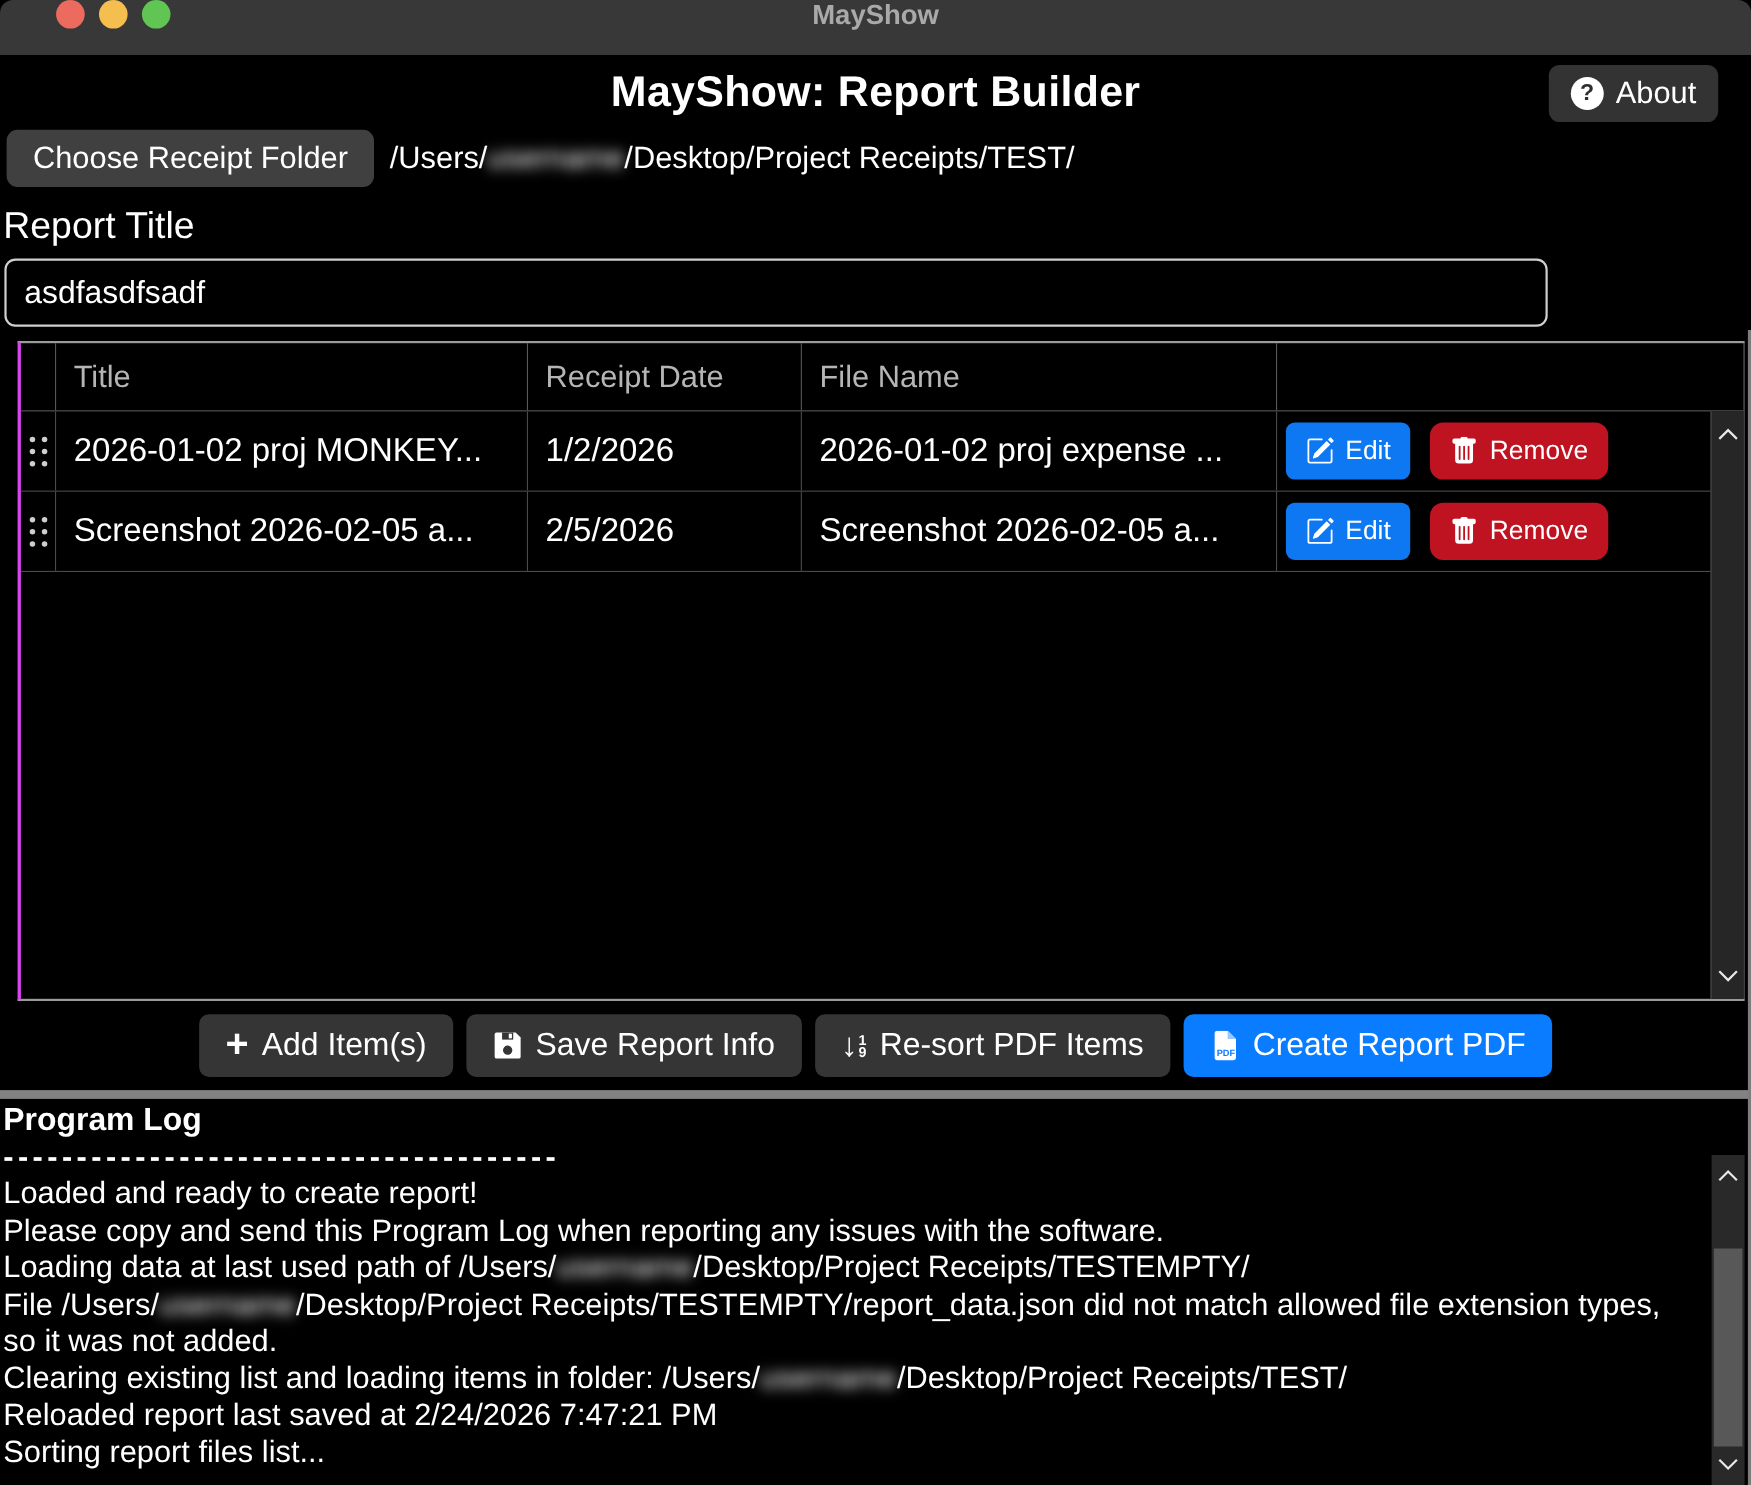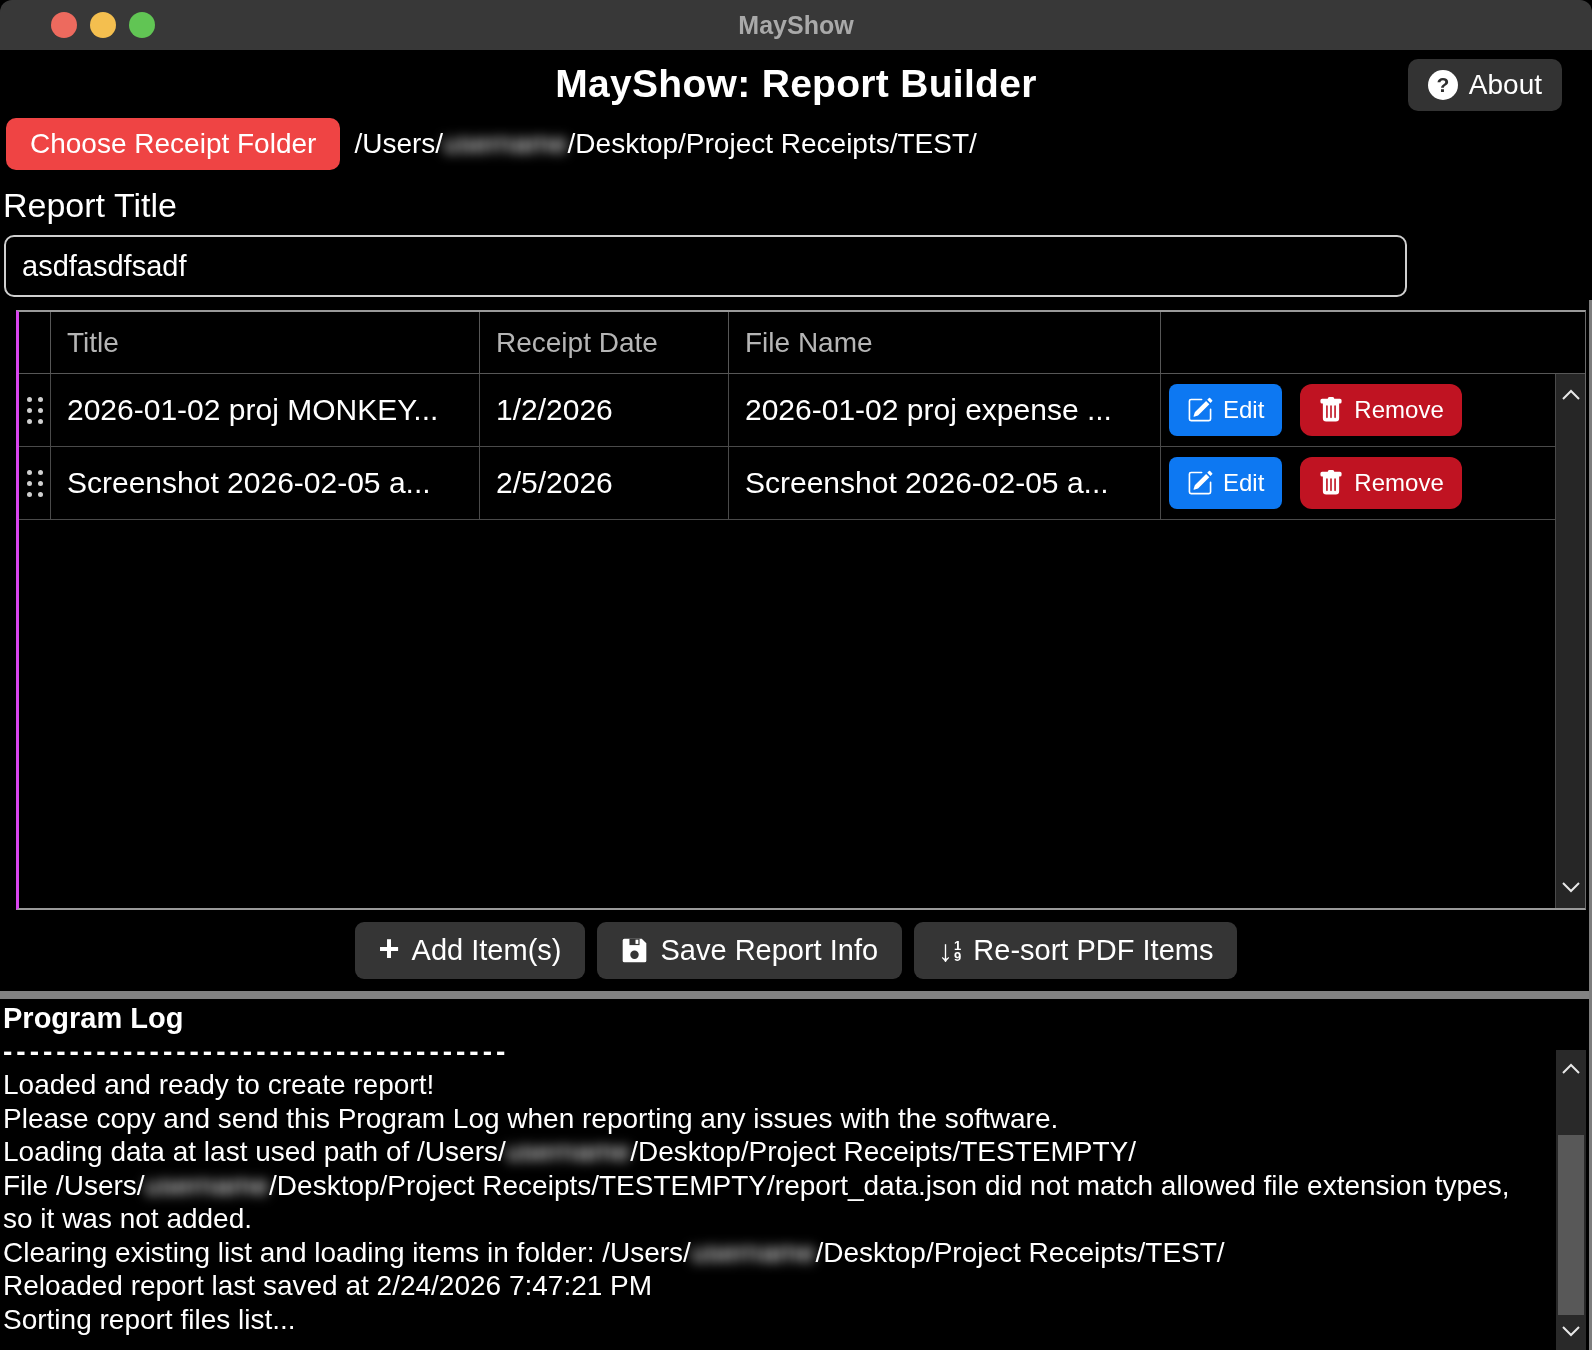--- a/index.html
+++ b/index.html
@@ -19,21 +19,21 @@
   body{
     background:var(--bg);
     font-family:"Liberation Sans","DejaVu Sans",sans-serif;
     color:#fff;
     position:relative;
   }
   
   .titlebar{
     height:50px;background:var(--titlebar);
     border-radius:12px 12px 0 0;
-    display:flex;align-items:center;position:relative;padding-left:31px;
+    display:flex;position:relative;padding-left:31px;
   }
   .traffic{display:flex;gap:13px;margin-left:20px;}
   .light{width:26px;height:26px;border-radius:50%;}
   .light.red{background:#ed6a5e;}
   .light.yellow{background:#f4bf4f;}
   .light.green{background:#61c554;}
   .titlebar-title{
     position:absolute;left:0;right:0;text-align:center;
     color:#a9a9a9;font-weight:bold;font-size:25px;
   }
@@ -48,21 +48,21 @@
     display:flex;align-items:center;gap:11px;padding:0 20px;
     color:#fff;font-size:28px;font-family:inherit;cursor:pointer;
   }
   .qicon{
     width:30px;height:30px;border-radius:50%;background:#fff;color:#2e2e2e;
     font-weight:bold;font-size:21px;display:flex;align-items:center;justify-content:center;
   }
   
   .folder-row{display:flex;align-items:center;gap:14px;margin:12px 0 0 6px;height:52px;}
   .choose-btn{
-    background:#ef4444;border:none;border-radius:10px;height:52px;
+    background:#404040;border:none;border-radius:10px;height:52px;
     padding:0 24px;color:#fff;font-size:28px;font-family:inherit;cursor:pointer;
   }
   .folder-path{font-size:28px;white-space:nowrap;}
   .redacted{filter:blur(6px);}
   
   .rt-label{font-size:34px;margin:16px 0 10px 3px;}
   .rt-input{
     display:block;width:1403px;margin-left:4px;height:62px;
     background:#000;border:2px solid #cfcfcf;border-radius:10px;
     color:#fff;font-size:29px;font-family:inherit;padding:0 16px;
@@ -278,20 +278,28 @@
   <button class="tb-btn">
     <span class="sorticon">
       <span class="arrow">↓</span>
       <span class="nums">
           <span>1</span>
           <span>9</span>
         </span>
     </span>
     <span>Re-sort PDF Items</span>
   </button>
+  <button class="tb-btn create">
+    <svg viewBox="0 0 16 16">
+        <path fill="#fff" d="M4 0h5.5L14 4.5V14.5A1.5 1.5 0 0 1 12.5 16h-8.5A1.5 1.5 0 0 1 2.5 14.5v-13A1.5 1.5 0 0 1 4 0z"></path>
+        <path fill="#9cc8ff" d="M9.5 0 14 4.5H9.5z"></path>
+        <text x="3.6" y="13.6" font-size="5" font-weight="bold" fill="#0a7cff" font-family="Liberation Sans, sans-serif">PDF</text>
+      </svg>
+    <span>Create Report PDF</span>
+  </button>
 </div>
 
 <div class="divider"></div>
 <div class="log">
   <div class="log-heading">Program Log</div>
   <div class="log-sep">--------------------------------------</div>
   <div id="log-lines">
       <div class="log-line"><span>Loaded and ready to create report!</span></div>
       <div class="log-line"><span>Please copy and send this Program Log when reporting any issues with the software.</span></div>
       <div class="log-line"><span>Loading data at last used path of /Users/</span><span class="redacted">username</span><span>/Desktop/Project Receipts/TESTEMPTY/</span></div>

